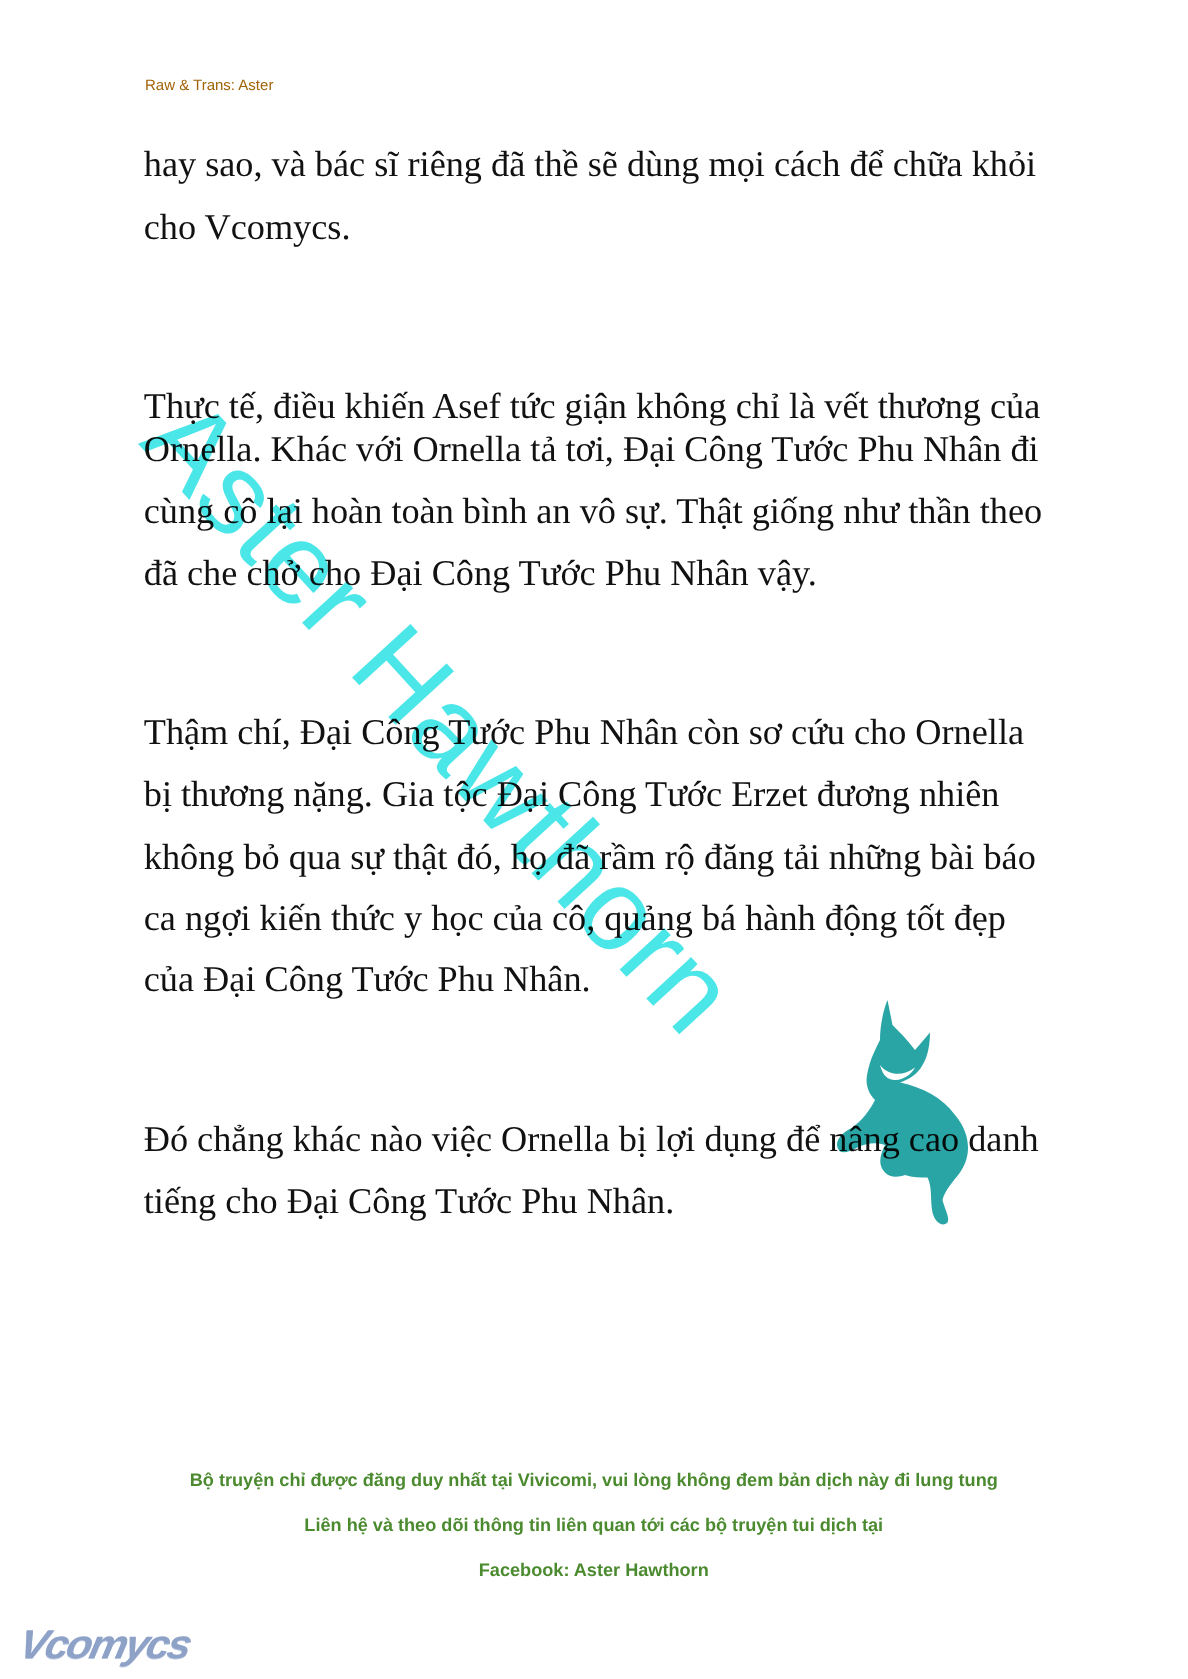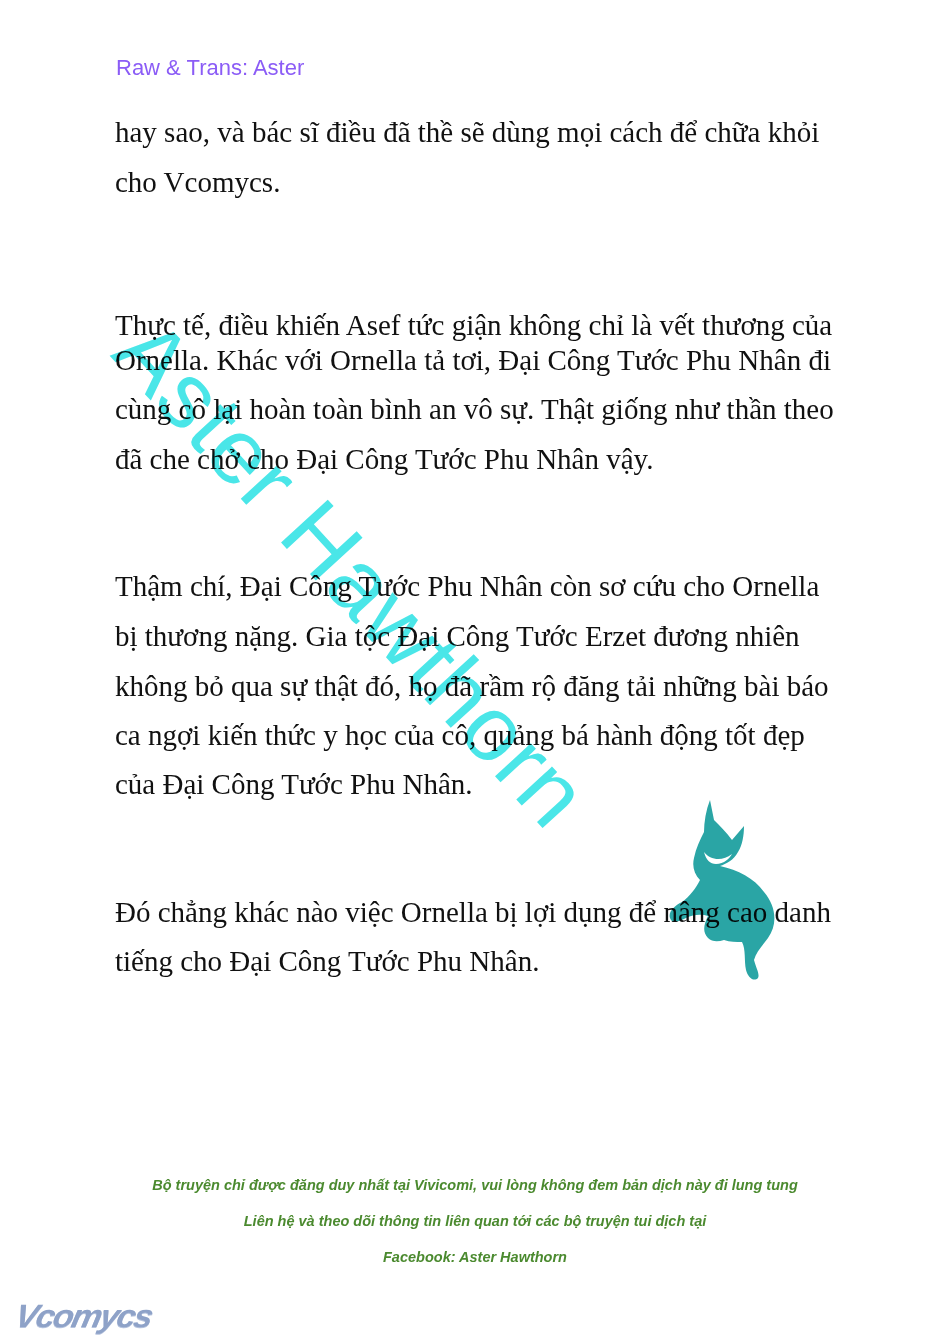--- a/index.html
+++ b/index.html
@@ -18,22 +18,22 @@
     left: 0; top: 0;
     width: 950px;
     height: 1343px;
     background: #ffffff;
   }
   .header {
     position: absolute;
     left: 116px;
     top: 58px;
     font-family: "Liberation Sans", sans-serif;
-    font-size: 22px;
-    color: #8b5cf6;
+    font-size: 12px;
+    color: #a16207;
     line-height: 20px;
   }
   .body-text {
     position: absolute;
     left: 115px;
     top: 0;
     width: 760px;
     font-family: "Liberation Serif", serif;
     font-size: 29px;
     color: #111111;
@@ -78,21 +78,20 @@
     width: 120px;
     height: 190px;
     mix-blend-mode: multiply;
   }
   .footer {
     position: absolute;
     left: 0;
     width: 950px;
     text-align: center;
     font-family: "Liberation Sans", sans-serif;
-    font-style: italic;
     font-weight: bold;
     font-size: 14.5px;
     color: #4b8a2f;
     line-height: 20px;
   }
   .logo {
     position: absolute;
     left: 16px;
     top: 1296px;
     font-family: "Liberation Sans", sans-serif;
@@ -109,21 +108,21 @@
 </head>
 <body>
 
 <div class="page">
 
   <div class="header">Raw &amp; Trans: Aster</div>
 
   <div class="body-text">
 
     <div>
-      <div class="line" style="top:115px">hay sao, và bác sĩ điều đã thề sẽ dùng mọi cách để chữa khỏi</div>
+      <div class="line" style="top:115px">hay sao, và bác sĩ riêng đã thề sẽ dùng mọi cách để chữa khỏi</div>
       <div class="line" style="top:165px">cho Vcomycs.</div>
     </div>
 
     <div>
       <div class="line" style="top:308px">Thực tế, điều khiến Asef tức giận không chỉ là vết thương của</div>
       <div class="line" style="top:343px">Ornella. Khác với Ornella tả tơi, Đại Công Tước Phu Nhân đi</div>
       <div class="line" style="top:392px">cùng cô lại hoàn toàn bình an vô sự. Thật giống như thần theo</div>
       <div class="line" style="top:442px">đã che chở cho Đại Công Tước Phu Nhân vậy.</div>
     </div>
 

